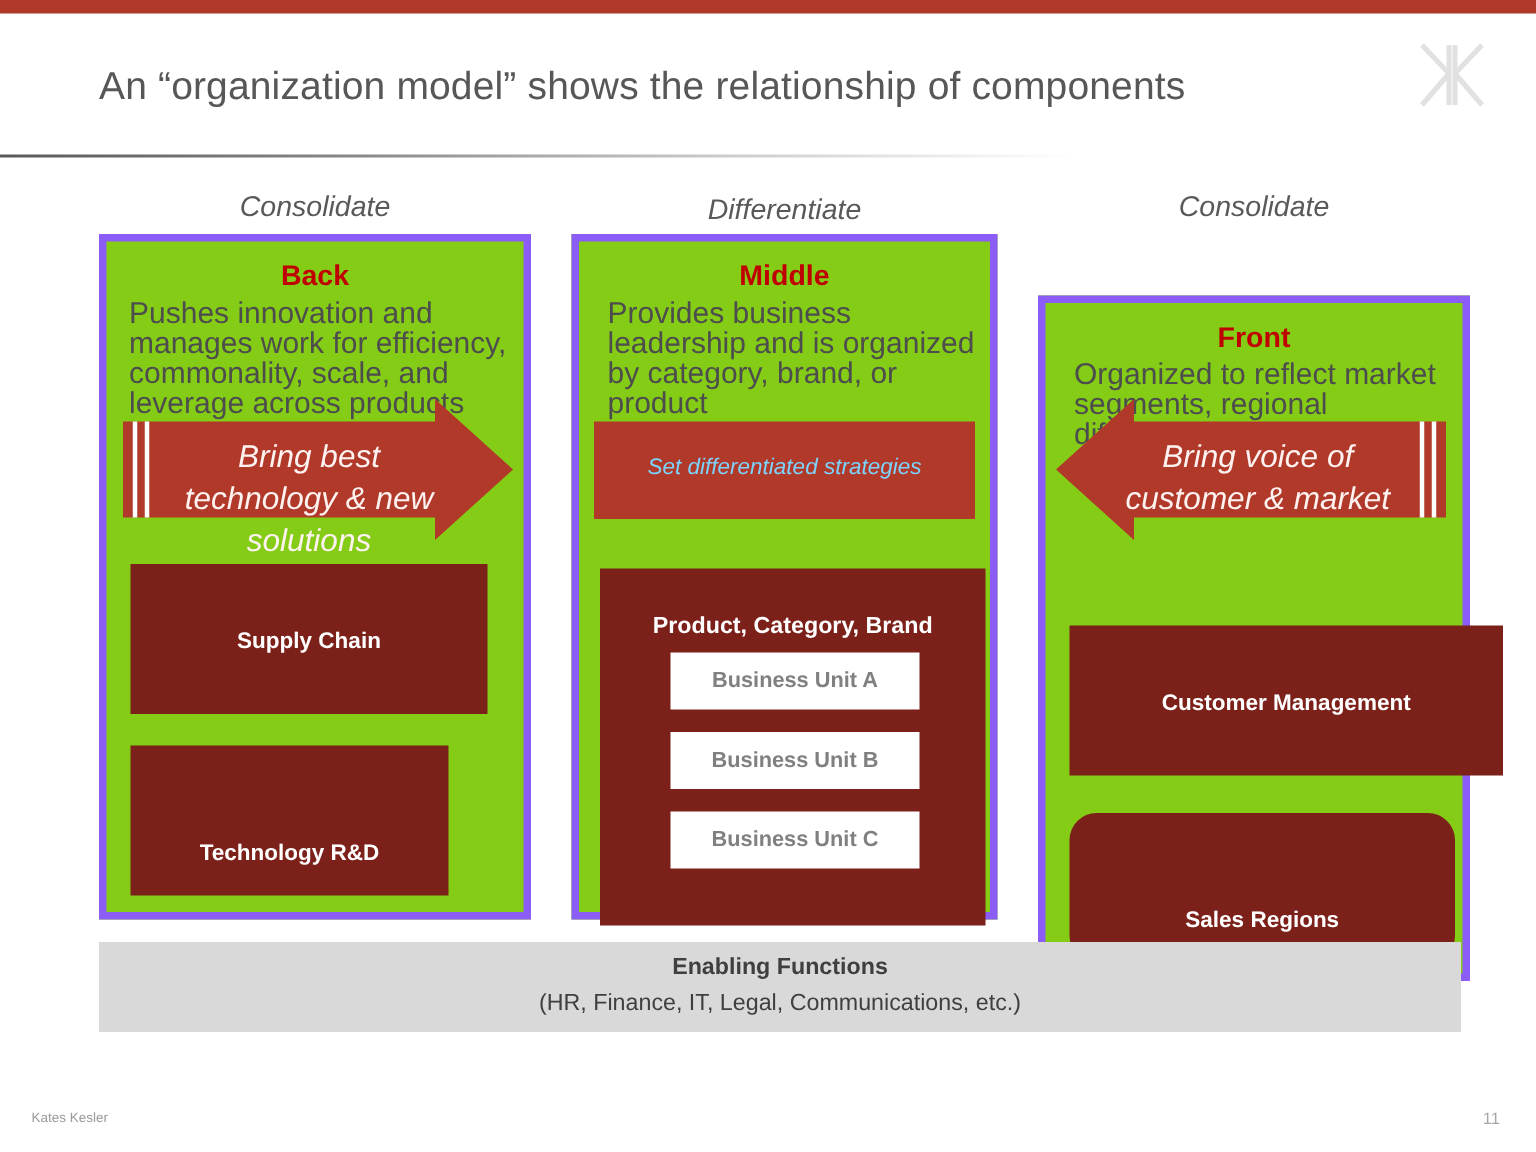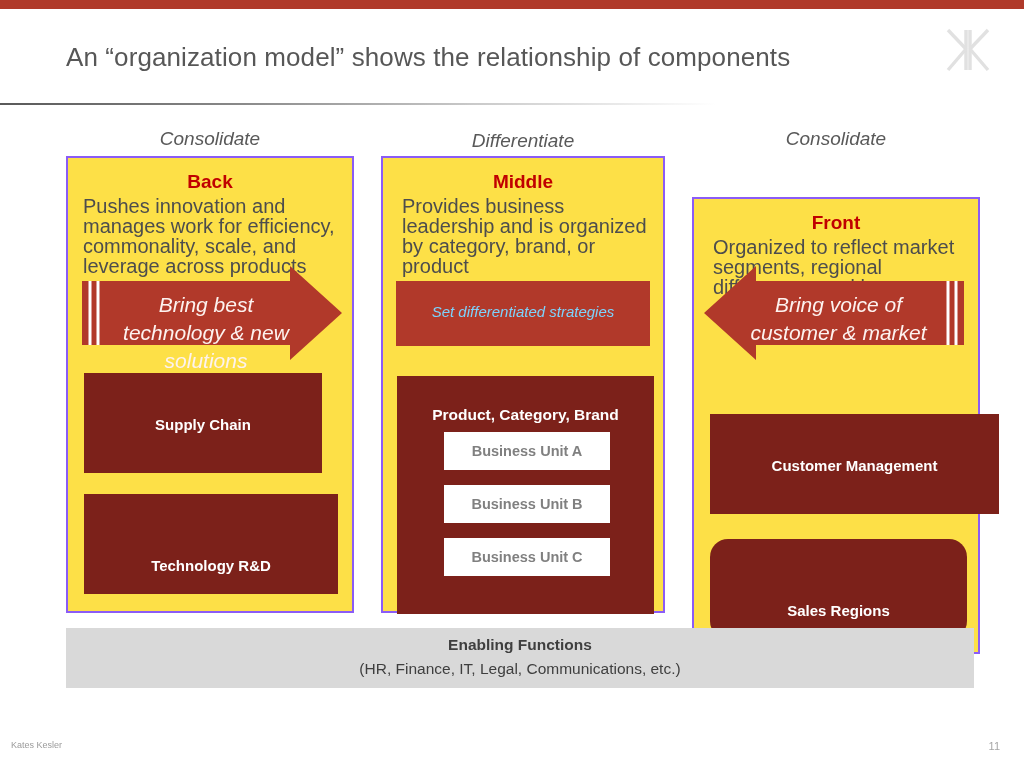--- a/index.html
+++ b/index.html
@@ -64,22 +64,22 @@
   }
   .band-back   { left: 66px;  top: 128px; width: 288px; }
   .band-middle { left: 381px; top: 130px; width: 284px; }
   .band-front  { left: 692px; top: 128px; width: 288px; }
 
   
   .card {
     position: absolute;
     top: 156px;
     height: 457px;
-    background: #fde047;
-    border: 2px solid #8b5cf6;
+    background: #84cc16;
+    border: 5px solid #8b5cf6;
     box-sizing: border-box;
   }
   .card-back   { left: 66px;  width: 288px; }
   .card-middle { left: 381px; width: 284px; }
   .card-front  { left: 692px; width: 288px; margin-top: 41px; }
 
   .card-title {
     position: absolute;
     top: 13px;
     left: 0; right: 0;
@@ -140,21 +140,21 @@
     background: #7c211a;
     color: #ffffff;
     font-weight: bold;
     font-size: 15px;
     text-align: center;
   }
   .block span { position: absolute; left: 0; right: 0; }
 
   .blk-supply     { left: 82px;  top: 371px; width: 238px; height: 100px; }
   .blk-supply span     { top: 43px; }
-  .blk-techrd     { left: 82px;  top: 492px; width: 254px; height: 100px; }
+  .blk-techrd     { left: 82px;  top: 492px; width: 212px; height: 100px; }
   .blk-techrd span     { top: 63px; }
 
   .blk-pcb        { left: 394px; top: 374px; width: 257px; height: 238px; }
   .blk-pcb .pcb-title {
     position: absolute; left: 0; right: 0; top: 30px;
     font-size: 15.5px; font-weight: bold; color: #ffffff; text-align: center;
   }
   .bu {
     position: absolute;
     left: 47px;
@@ -191,21 +191,21 @@
     font-size: 15.5px; font-weight: bold;
   }
   .enabling .line2 {
     position: absolute; left: 0; right: 0; top: 32px;
     font-size: 15.5px; font-weight: normal;
   }
 
   
   .footer-brand {
     position: absolute;
-    left: 0; top: 740px;
+    left: 10px; top: 740px;
     font-size: 9px;
     color: #9b9b9b;
     padding-left: 11px;
   }
   .footer-page {
     position: absolute;
     right: 24px; top: 740px;
     font-size: 11px;
     color: #a6a6a6;
   }

